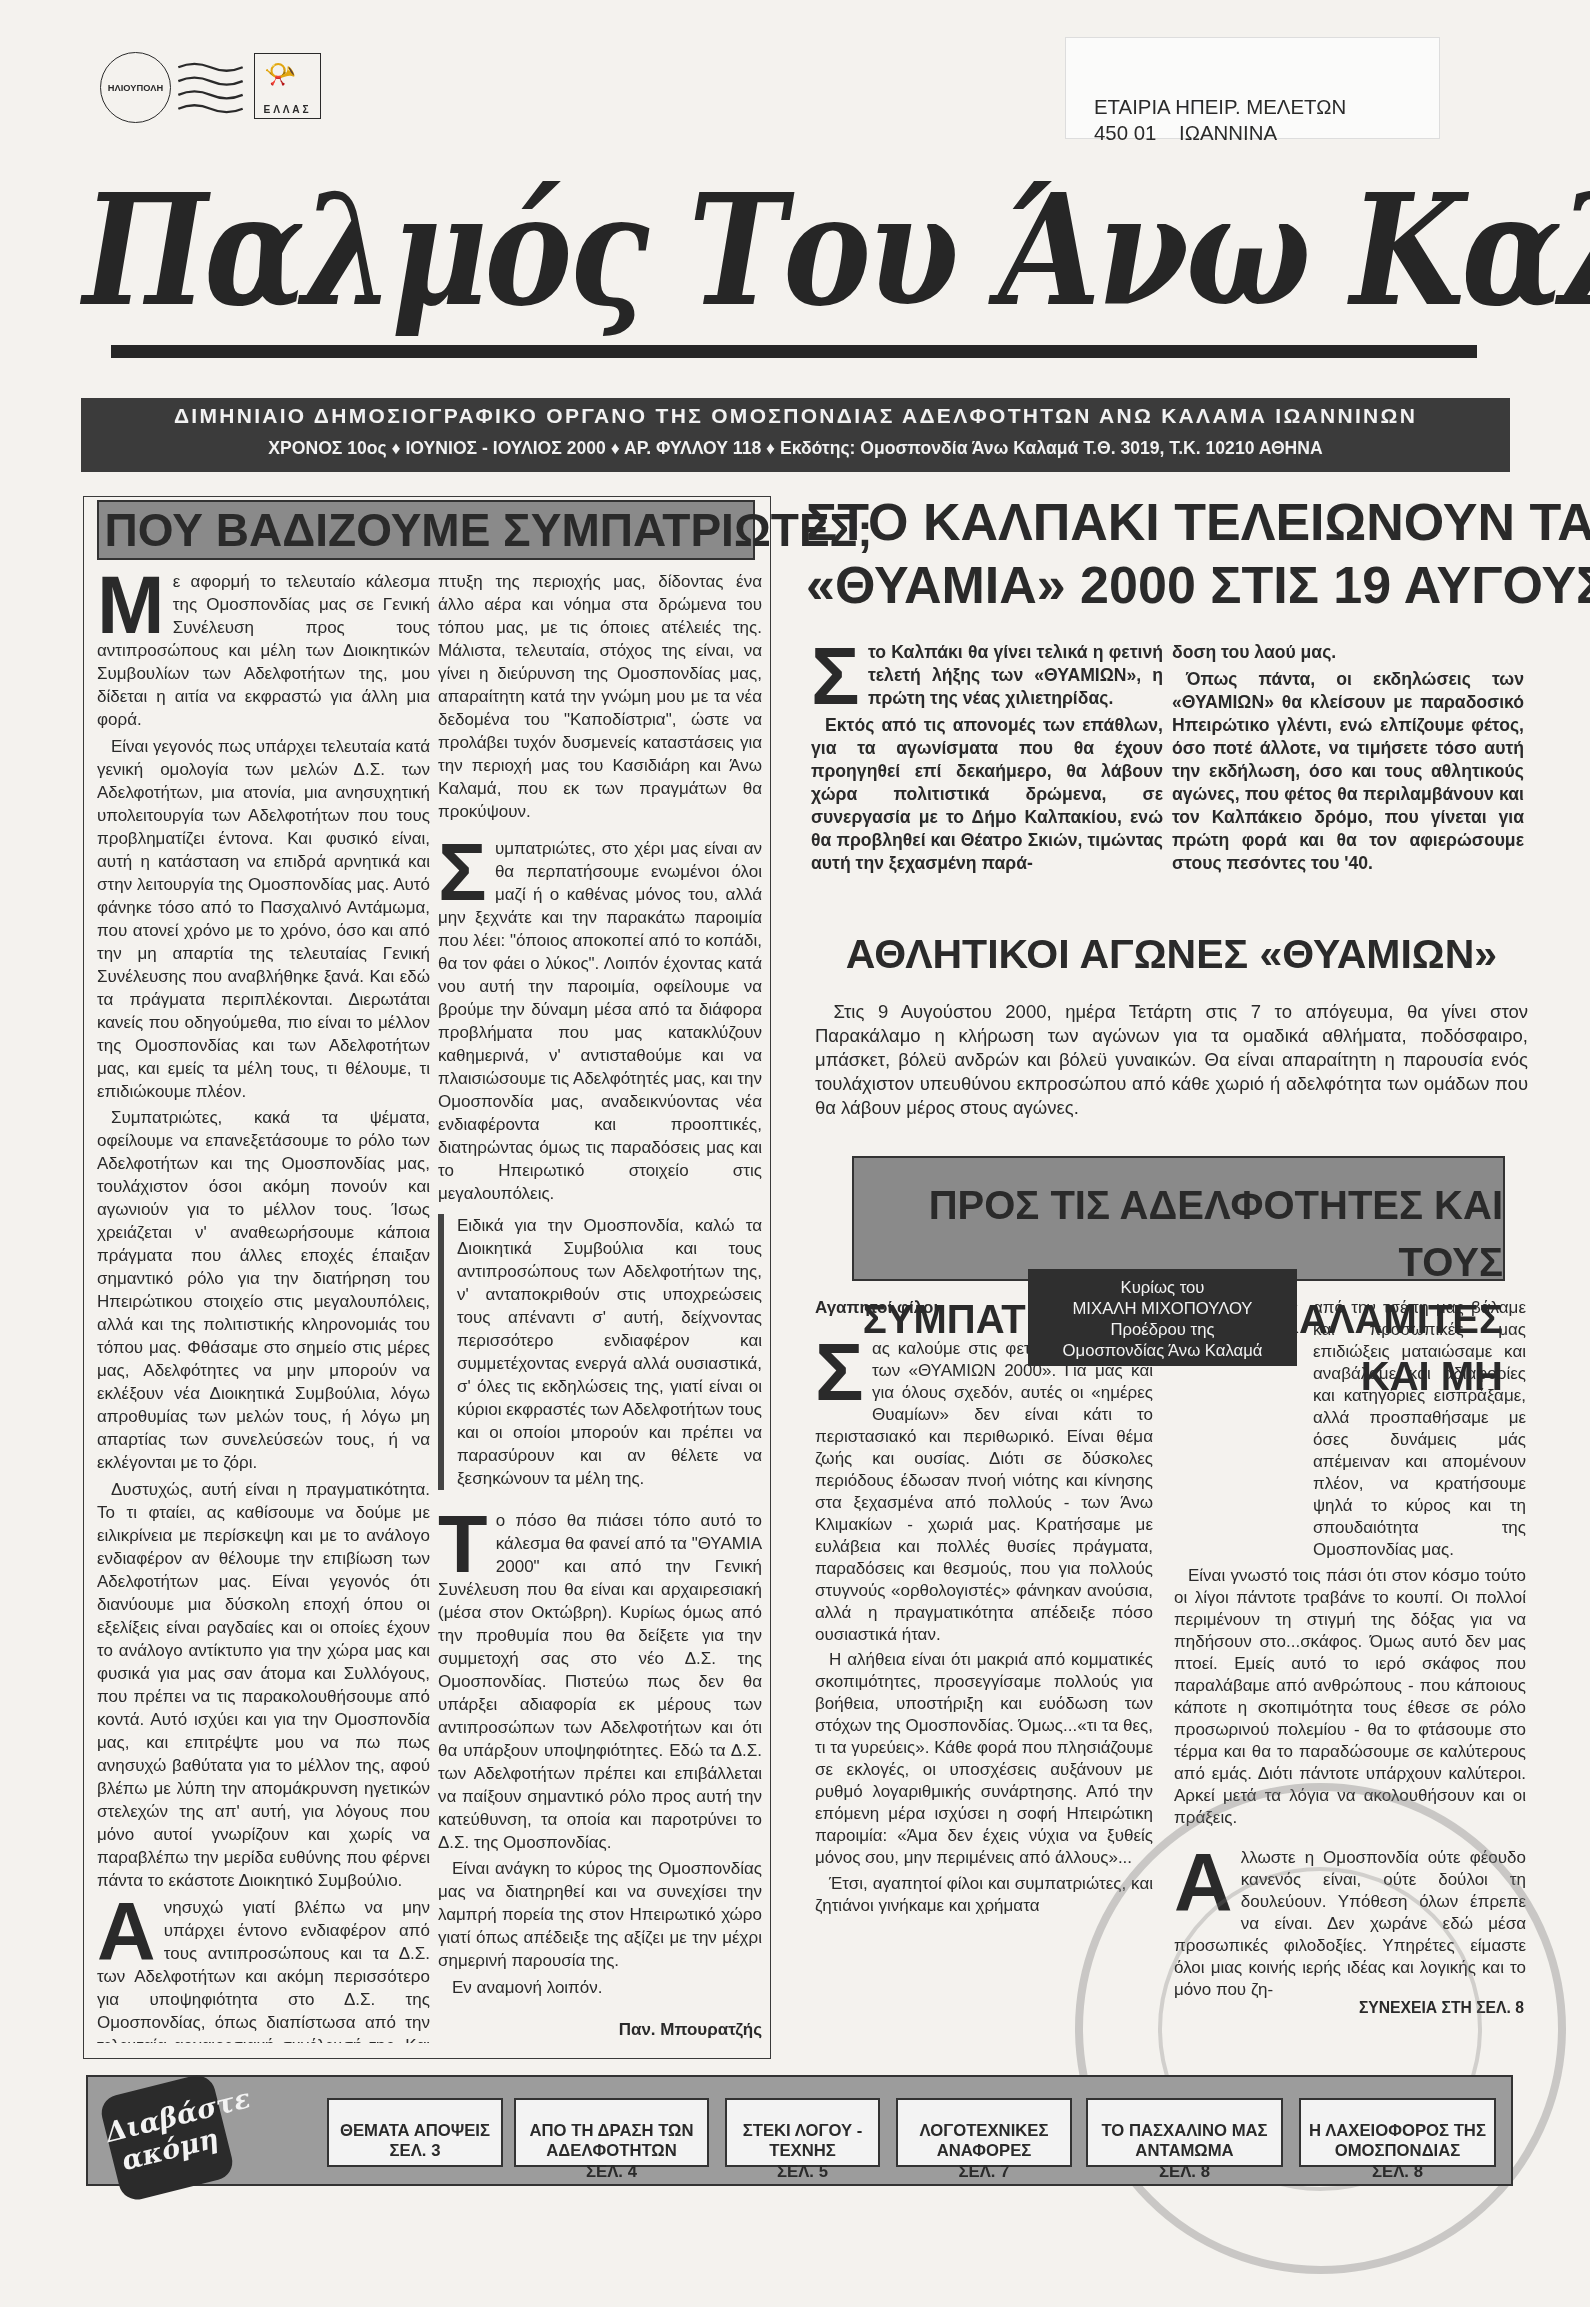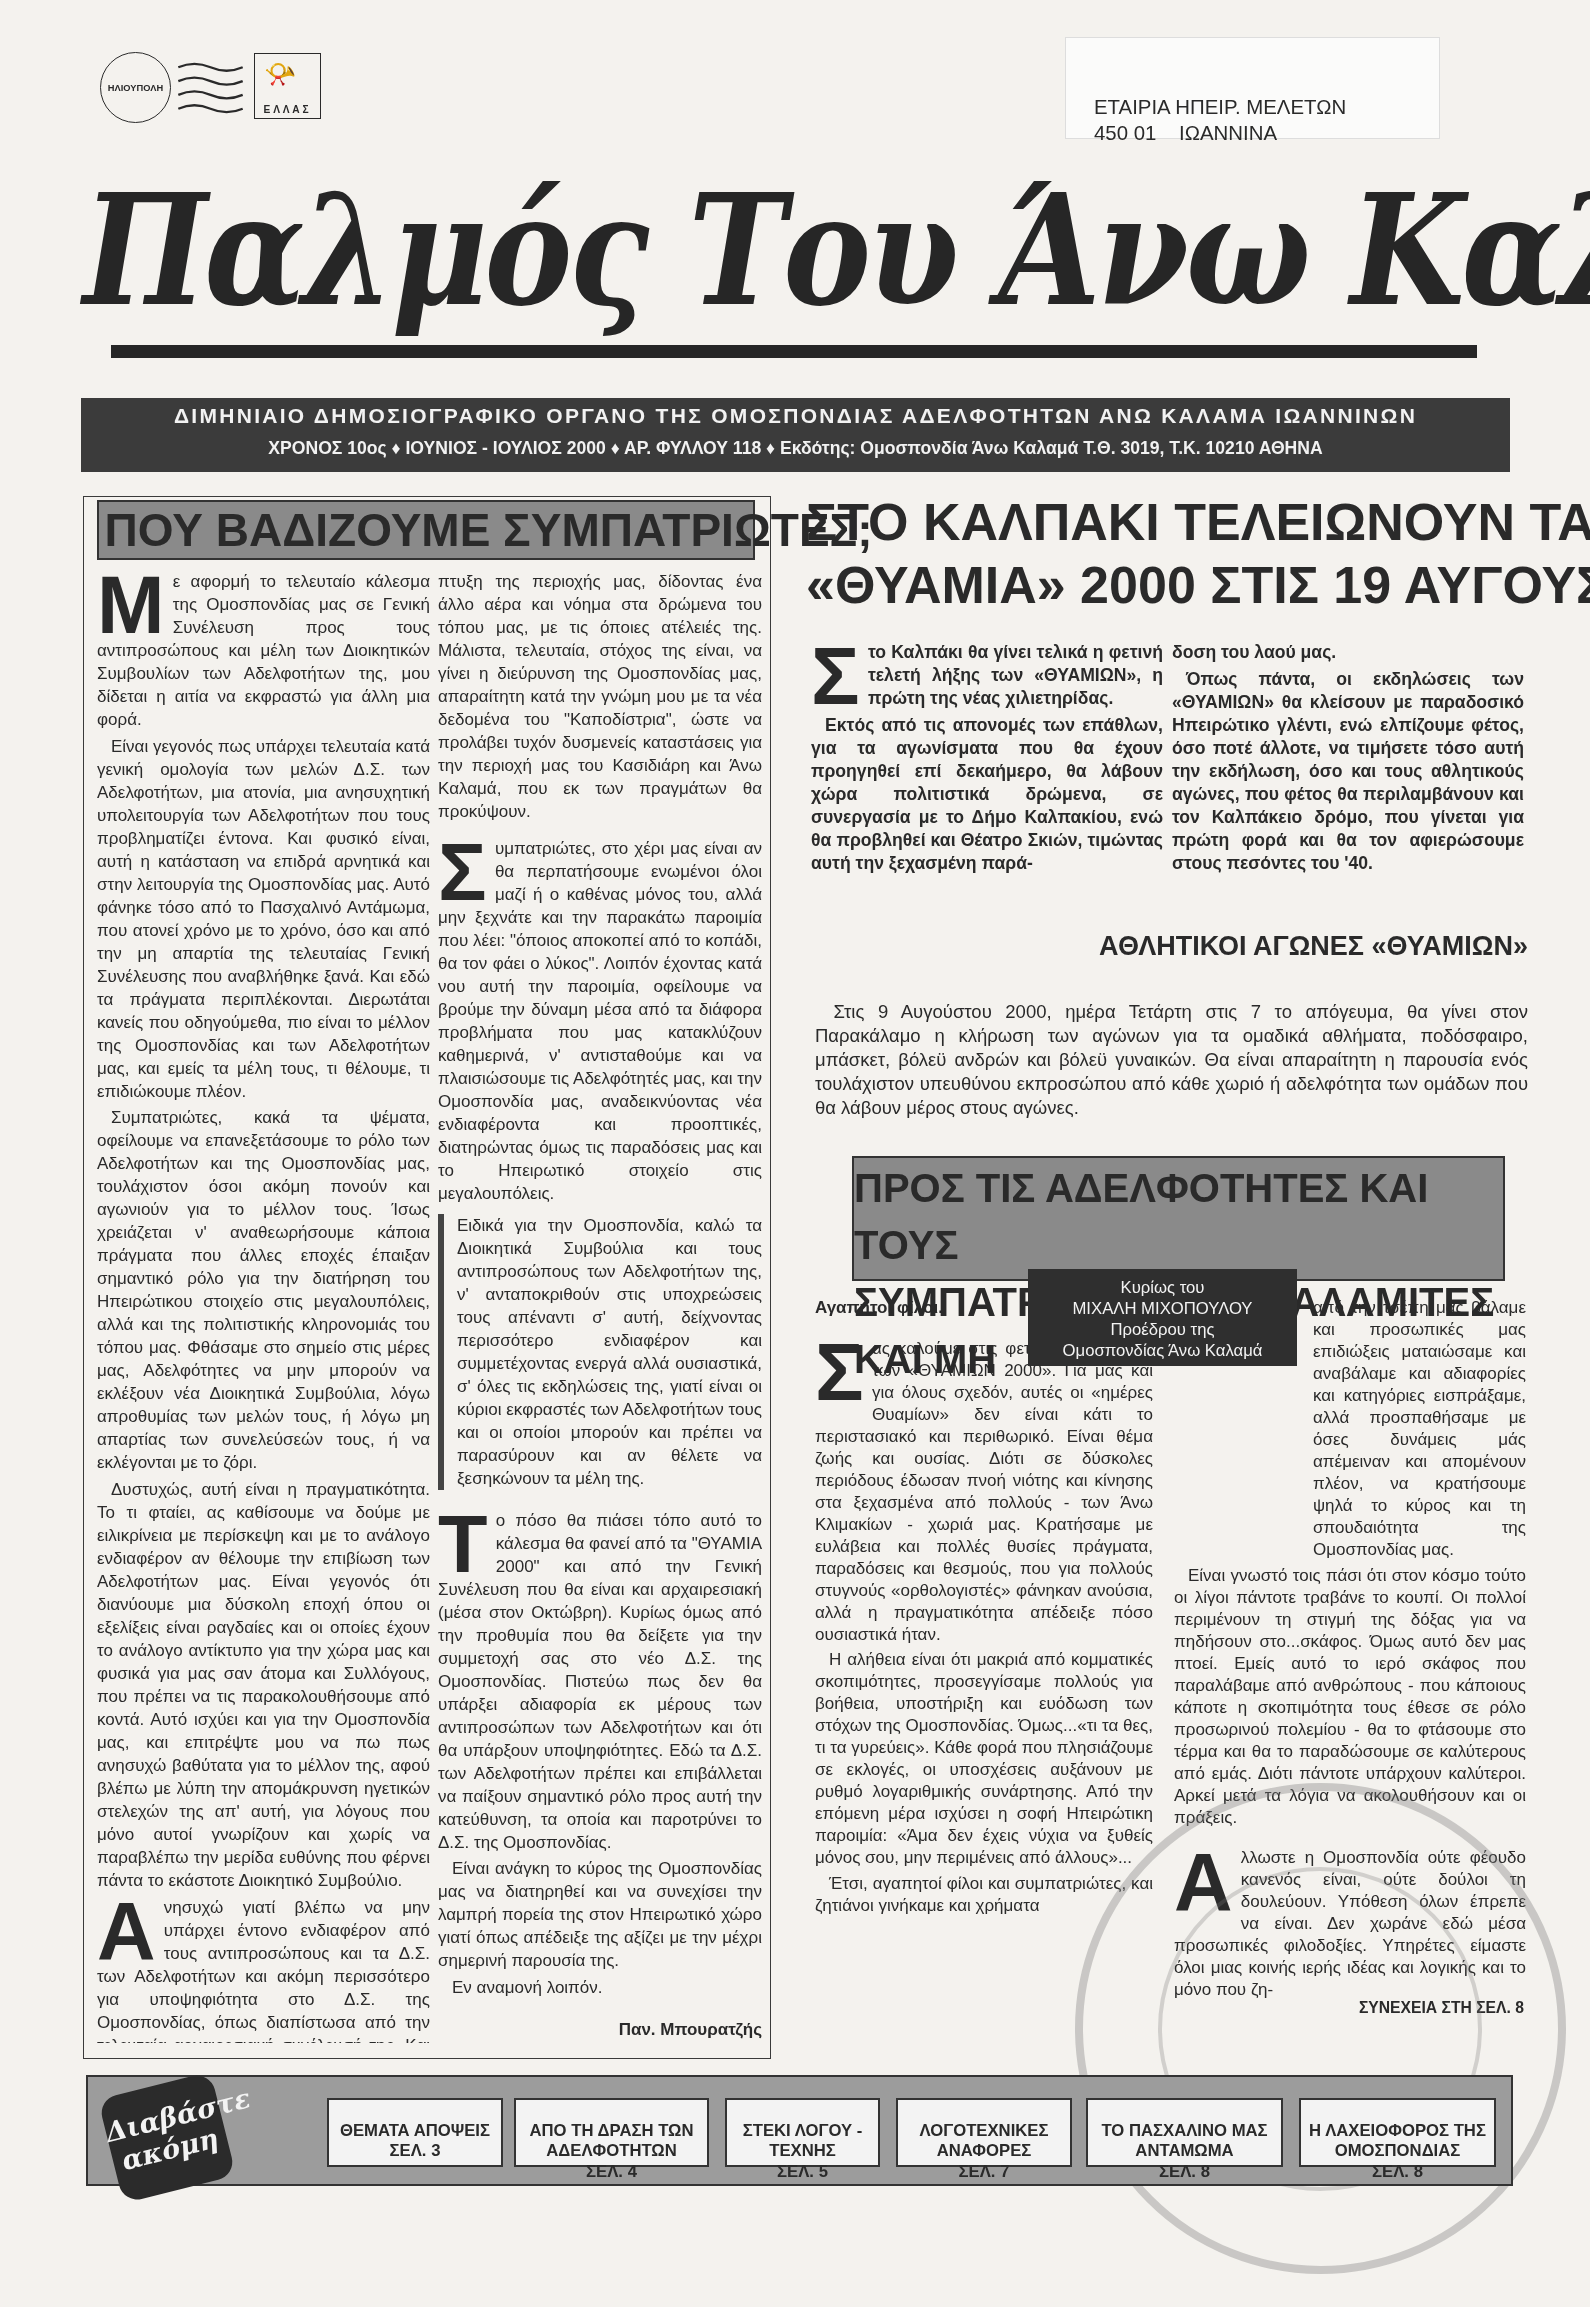--- a/index.html
+++ b/index.html
@@ -33,26 +33,26 @@
   .dropcap{float:left;font-weight:bold;font-size:81px;line-height:65px;margin:2.8px 8.3px 0 0;font-family:"Liberation Sans", sans-serif;}
   .left-col1{left:97px;top:570px;width:333px;height:1473px;overflow:hidden;}
   .left-col2{left:438px;top:570px;width:324px;height:1473px;overflow:hidden;}
   .quote{border-left:6.5px solid #444;padding-left:13px;font-weight:normal;margin:9.3px 0 18.5px 0;}
   .quote p{text-indent:0;}
   .sign{text-align:right;font-weight:bold;margin-top:18.5px;}
   
   .rt-title{left:806px;top:491px;width:732px;font-size:52px;font-weight:bold;line-height:63px;text-align:center;white-space:nowrap;}
   .rt-col1{left:811px;top:641px;width:352px;height:287px;overflow:hidden;font-weight:bold;font-size:17.6px;line-height:23px;}
   .rt-col2{left:1172px;top:641px;width:352px;height:287px;overflow:hidden;font-weight:bold;font-size:17.6px;line-height:23px;}
-  .ath-title{left:815px;top:931px;width:713px;font-size:27px;font-weight:bold;text-align:right;white-space:nowrap;}
+  .ath-title{left:815px;top:931px;width:713px;font-size:41px;font-weight:bold;text-align:center;white-space:nowrap;}
   .ath-body{left:815px;top:1000px;width:713px;font-size:18.5px;line-height:24px;}
   .ath-body p{margin:0;text-indent:18.5px;text-align:justify;}
   
   .pros-title{left:852px;top:1156px;width:653px;height:125px;background:#8a8a8a;border:2.3px solid #333;box-sizing:border-box;
-       font-size:40px;font-weight:bold;line-height:57px;text-align:left;padding-top:2px;}
+       font-size:40px;font-weight:bold;line-height:57px;text-align:right;padding-top:19px;}
   .byline-box{left:1028px;top:1269px;width:269px;height:97px;background:#2f2f2f;color:#f3f3f3;text-align:center;
        font-size:16.7px;line-height:21px;padding-top:8.3px;box-sizing:border-box;}
   .pr-col1{left:815px;top:1297px;width:338px;height:750px;overflow:hidden;}
   .pr-col2{left:1174px;top:1297px;width:352px;height:750px;overflow:hidden;}
   .pr-col1 .col, .pr-col2 .col{font-size:17px;line-height:22px;}
   .continue{left:1251px;top:1999px;width:273px;text-align:right;font-weight:bold;font-size:15.7px;}
   
   .strip{left:86px;top:2075px;width:1427px;height:111px;background:#9c9c9c;border:2.3px solid #333;box-sizing:border-box;}
   .read-more{left:109px;top:2084px;width:116px;height:107px;background:#2b2b2b;border-radius:18.5px;transform:rotate(-14deg);
        color:#f3f3f3;font-family:"DejaVu Serif", serif;font-style:italic;font-weight:bold;font-size:27px;line-height:31px;

